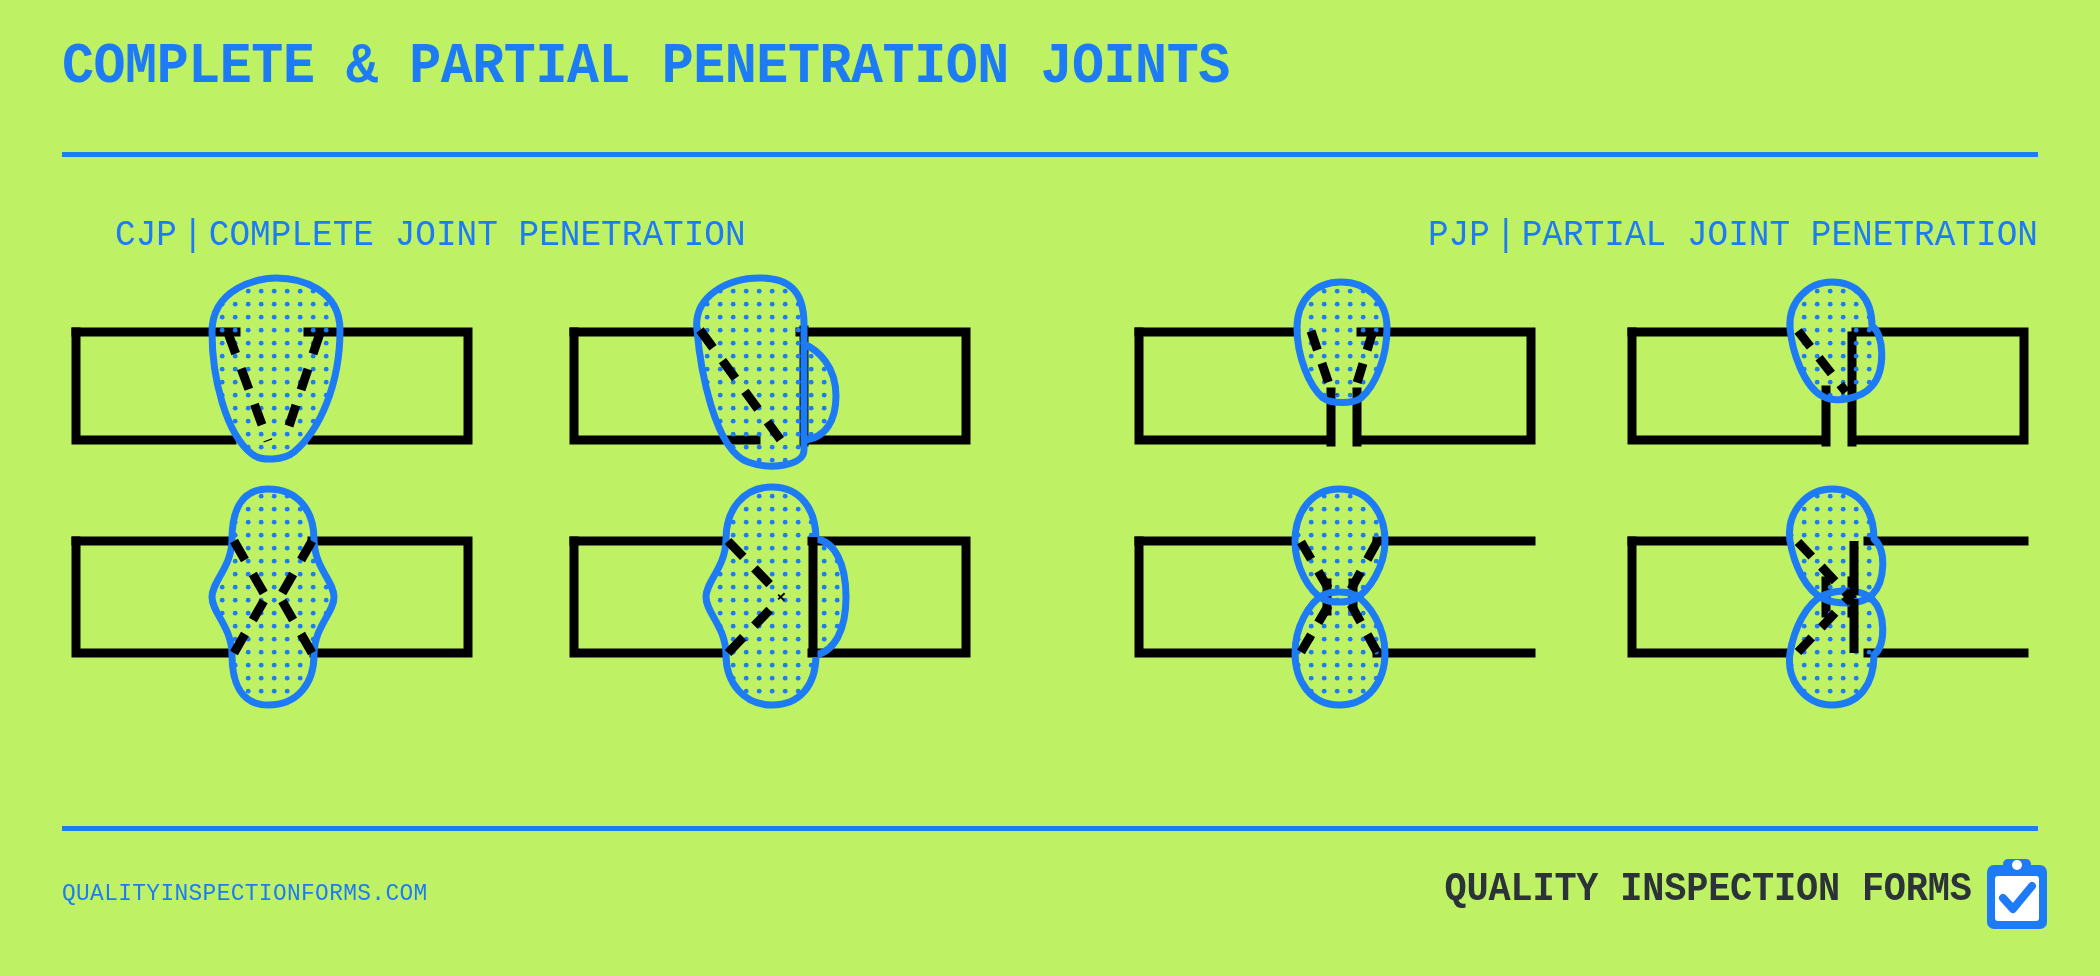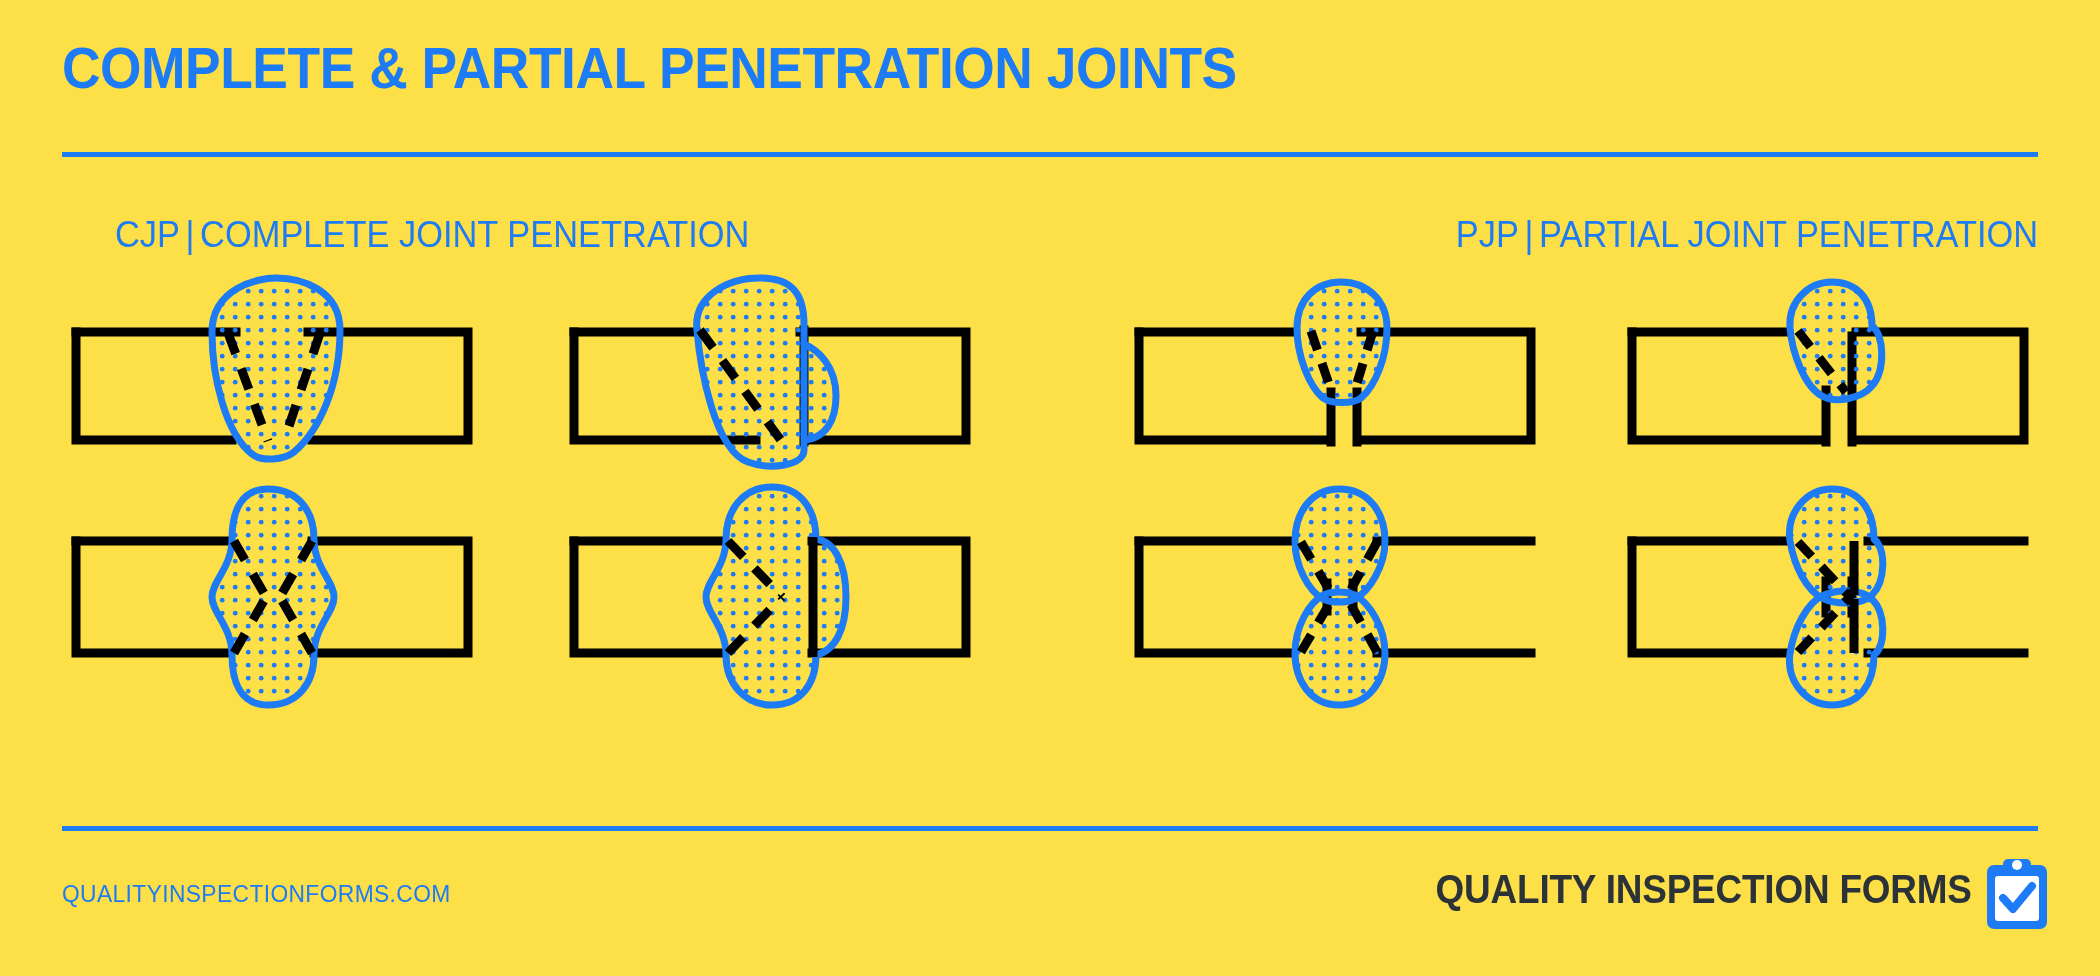--- a/index.html
+++ b/index.html
@@ -1,18 +1,18 @@
 <!DOCTYPE html>
 <html><head>
 <meta charset="utf-8">
 <style>
   html,body{margin:0;padding:0;background:#ffffff;}
   body{width:2100px;height:976px;font-family:"Liberation Sans",sans-serif;position:relative;overflow:hidden;}
 
-  .page{position:absolute;inset:0;background:#fde047;}
+  .page{position:absolute;inset:0;background:#bef264;font-family:Liberation Mono, monospace;}
 
   
   .title{
     position:absolute;left:62px;top:34px;
     font-size:58px;font-weight:bold;letter-spacing:-0.5px;
     color:#1d7bf5;white-space:nowrap;
     transform:scaleX(.92);transform-origin:left center;
   }
   .rule{position:absolute;background:#1d7bf5;}
   .rule-top{left:62px;top:152px;width:1976px;height:5px;}

